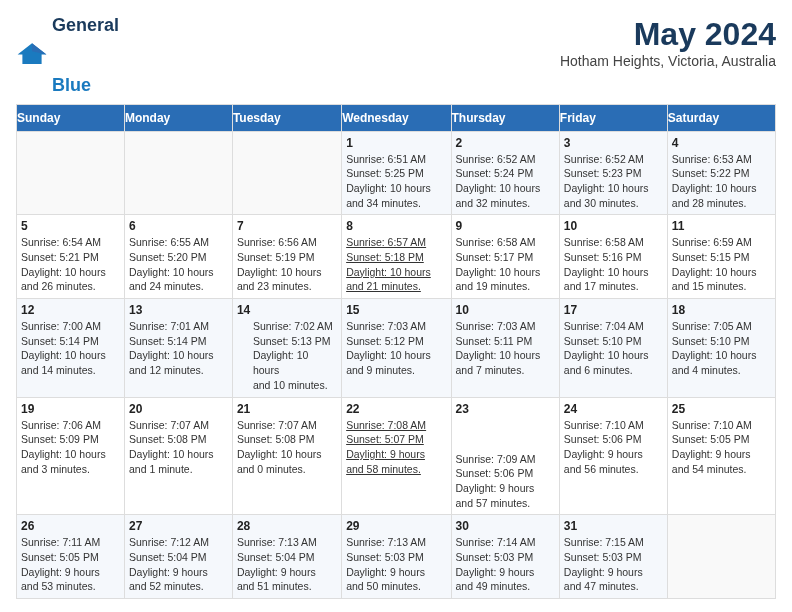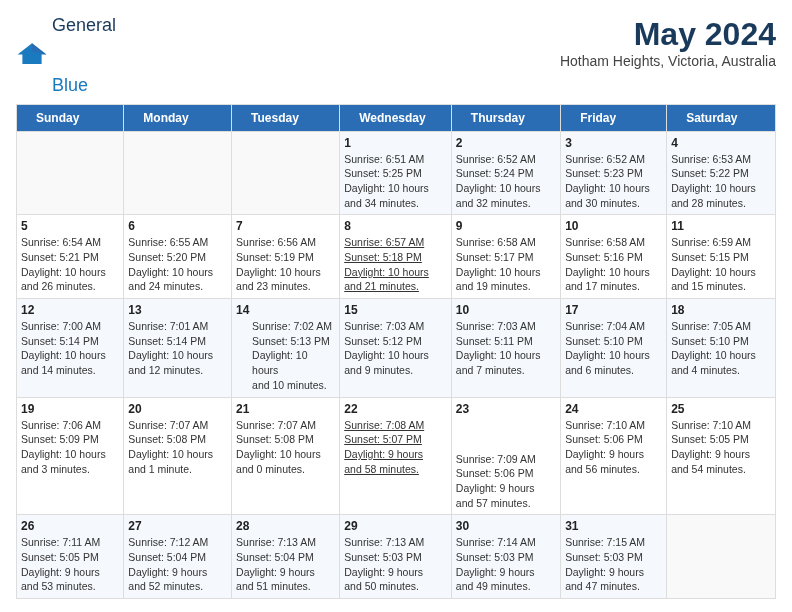--- a/index.html
+++ b/index.html
@@ -16,21 +16,21 @@
       align-items: flex-start;
       margin-bottom: 8px;
     }
     .logo {
       display: flex;
       align-items: center;
       gap: 4px;
     }
     .logo-text {
       font-size: 18px;
-      font-weight: normal;
+      font-weight: bold;
       color: #1a3a5c;
       line-height: 1.1;
     }
     .logo-bird {
       width: 32px;
       height: 32px;
     }
     .title-block {
       text-align: right;
     }
@@ -44,21 +44,21 @@
       color: #444;
     }
     .calendar {
       width: 100%;
       border-collapse: collapse;
       font-size: 11px;
     }
     .calendar th {
       background-color: #2a6db5;
       color: white;
-      padding: 6px 19px;
+      padding: 6px 0;
       text-align: left;
       font-size: 12px;
       font-weight: bold;
       border: 1px solid #ddd;
     }
     .calendar td {
       border: 1px solid #ddd;
       vertical-align: top;
       padding: 4px;
       width: 113px;

